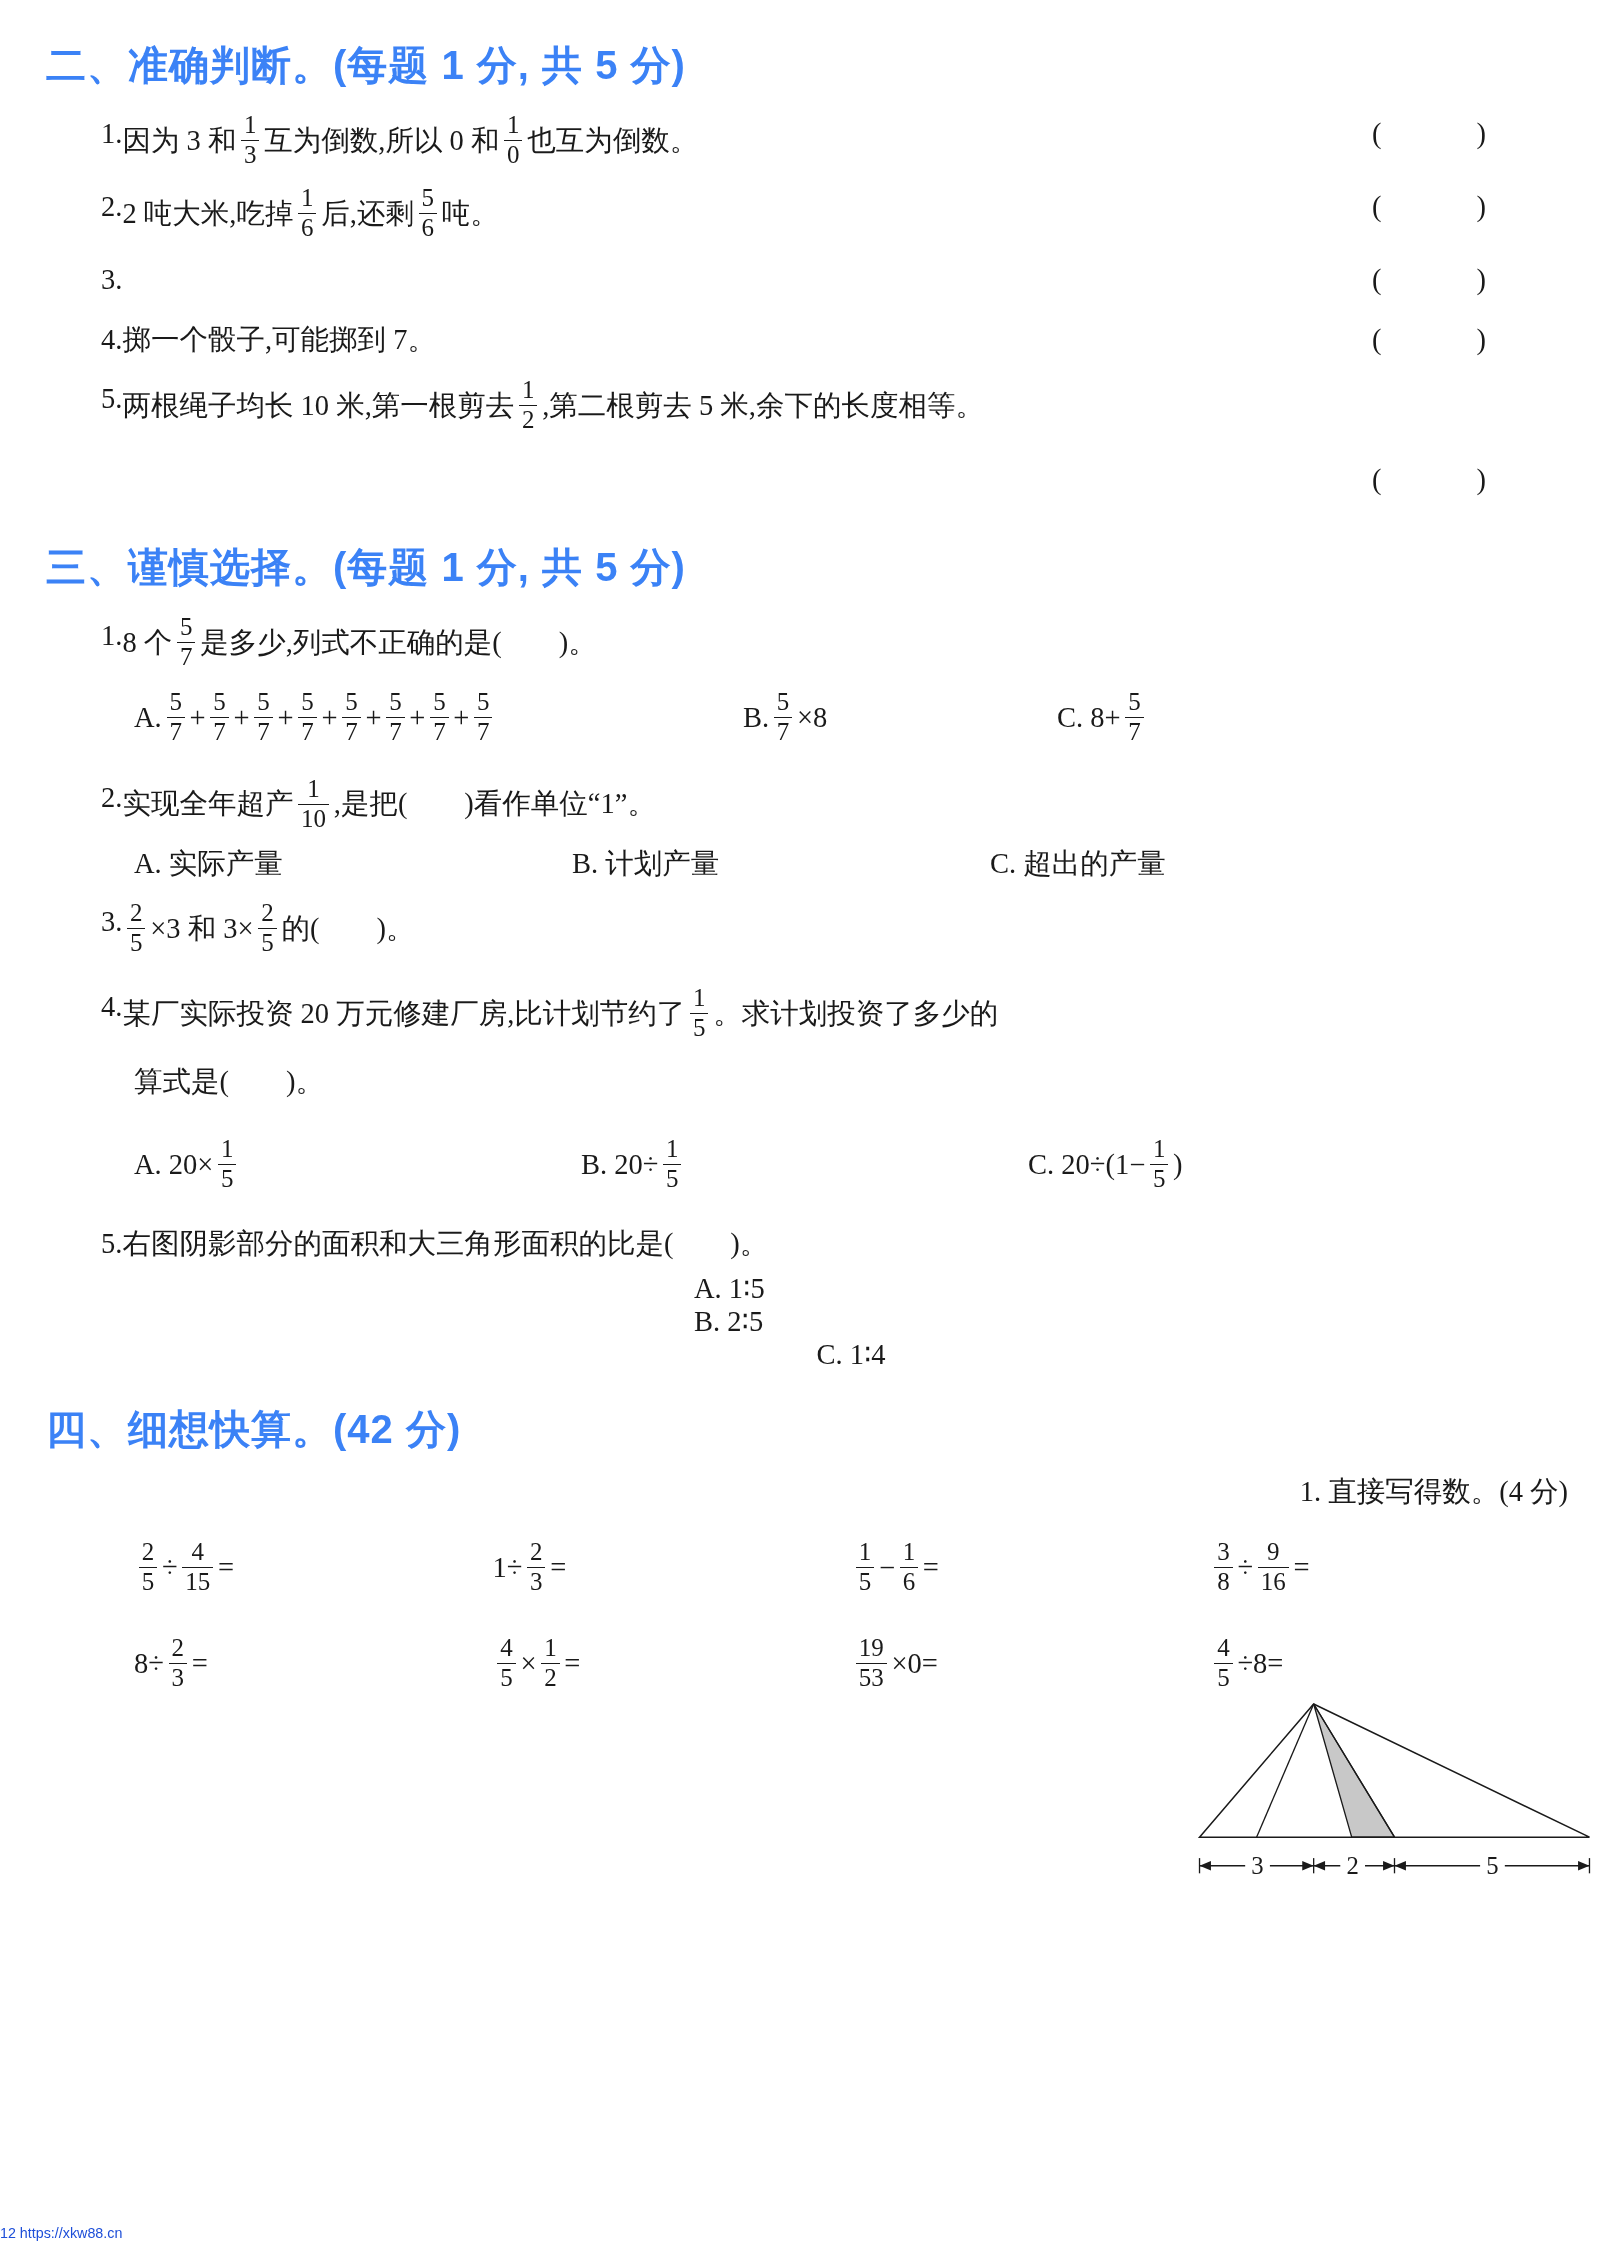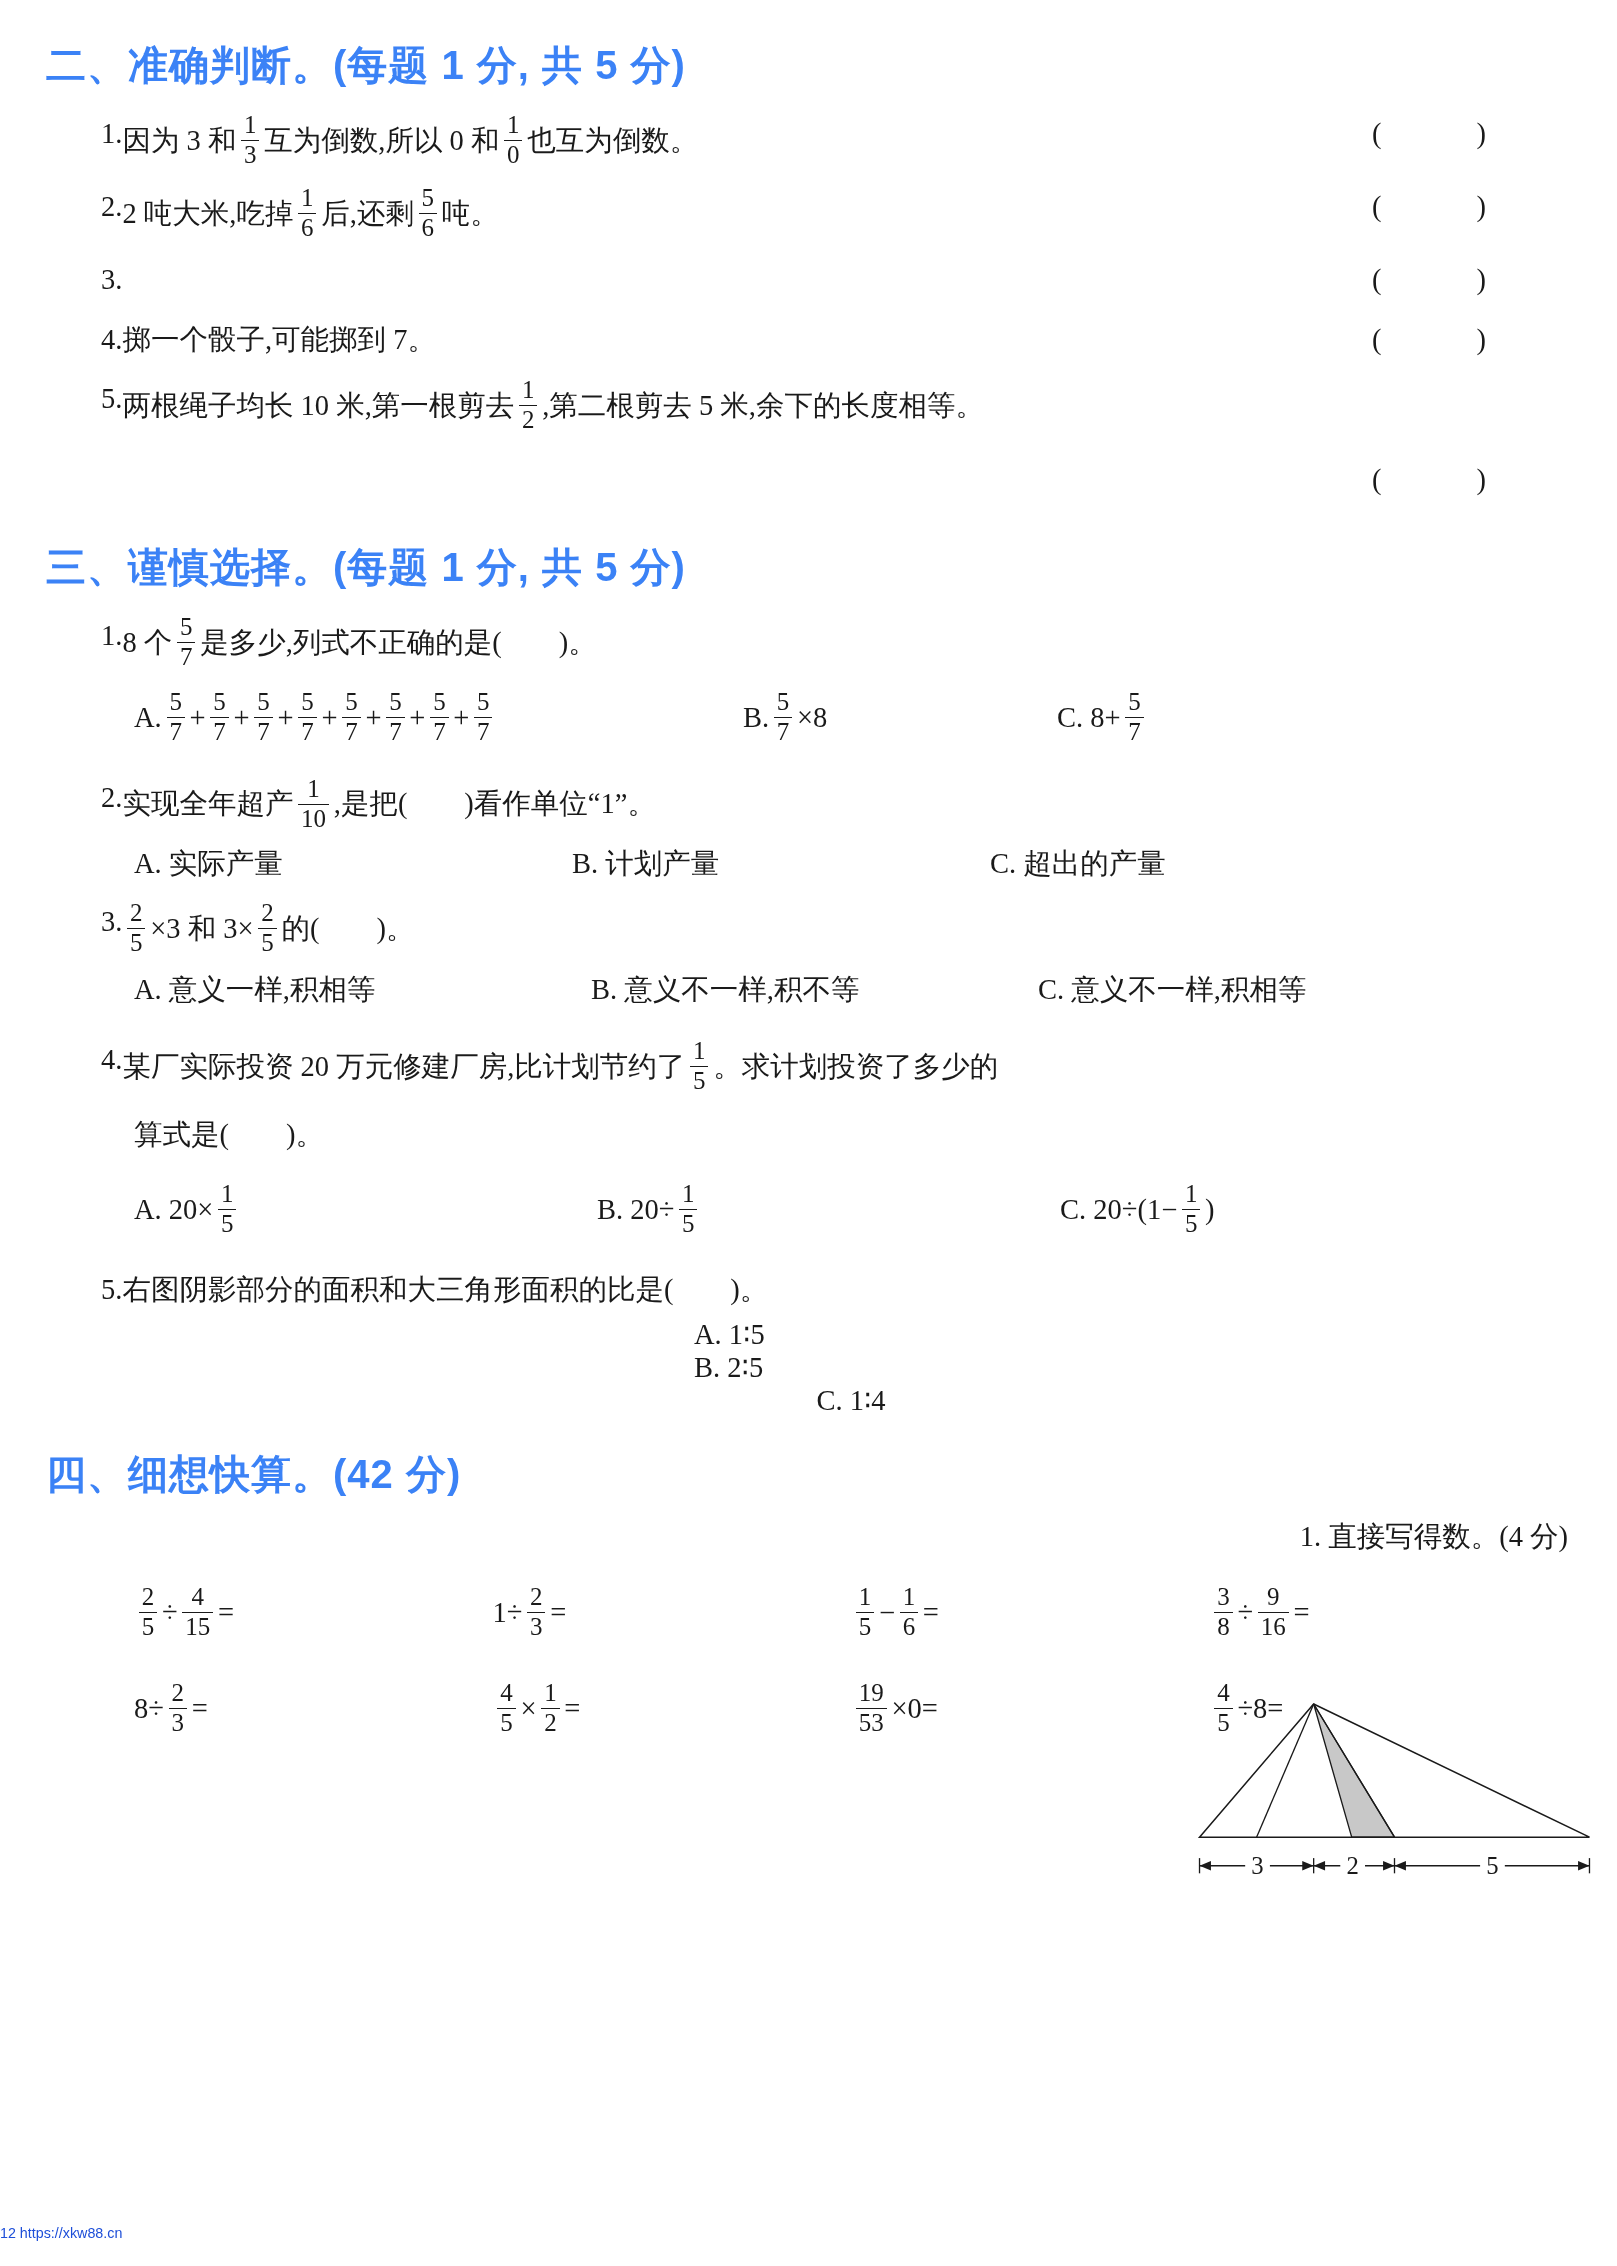--- a/index.html
+++ b/index.html
@@ -342,44 +342,39 @@
         </span>
         <span class="txt">×3 和 3×</span>
         <span class="frac">
           <span class="num">2</span>
           <span class="den">5</span>
         </span>
         <span class="txt">的(        )。</span>
       </span>
     </div>
 
-    <div class="choices" style="margin-top:13.3px;">
-      <span class="choice" style="width:457px;">A. 意义一样,积相等</span>
-      <span class="choice" style="width:447px;">B. 意义不一样,积不等</span>
-      <span class="choice">C. 意义不一样,积相等</span>
-    </div>
 
     <div class="gap-md"></div>
 
     <div class="q indent1">
       <span class="txt">4.</span>
       <span class="q-body">
         <span class="txt">某厂实际投资 20 万元修建厂房,比计划节约了</span>
         <span class="frac">
           <span class="num">1</span>
           <span class="den">5</span>
         </span>
         <span class="txt">。求计划投资了多少的</span>
       </span>
     </div>
     <div class="q indent2" style="margin-top:17px;">
       <span class="txt">算式是(        )。</span>
     </div>
 
-    <div class="choices" style="margin-top:24px;gap:16px;">
+    <div class="choices" style="margin-top:32px;">
       <span class="choice" style="width:447px;">
         <span class="txt">A. 20×</span>
         <span class="frac">
             <span class="num">1</span>
             <span class="den">5</span>
           </span>
       </span>
       <span class="choice" style="width:447px;">
         <span class="txt">B. 20÷</span>
         <span class="frac">

